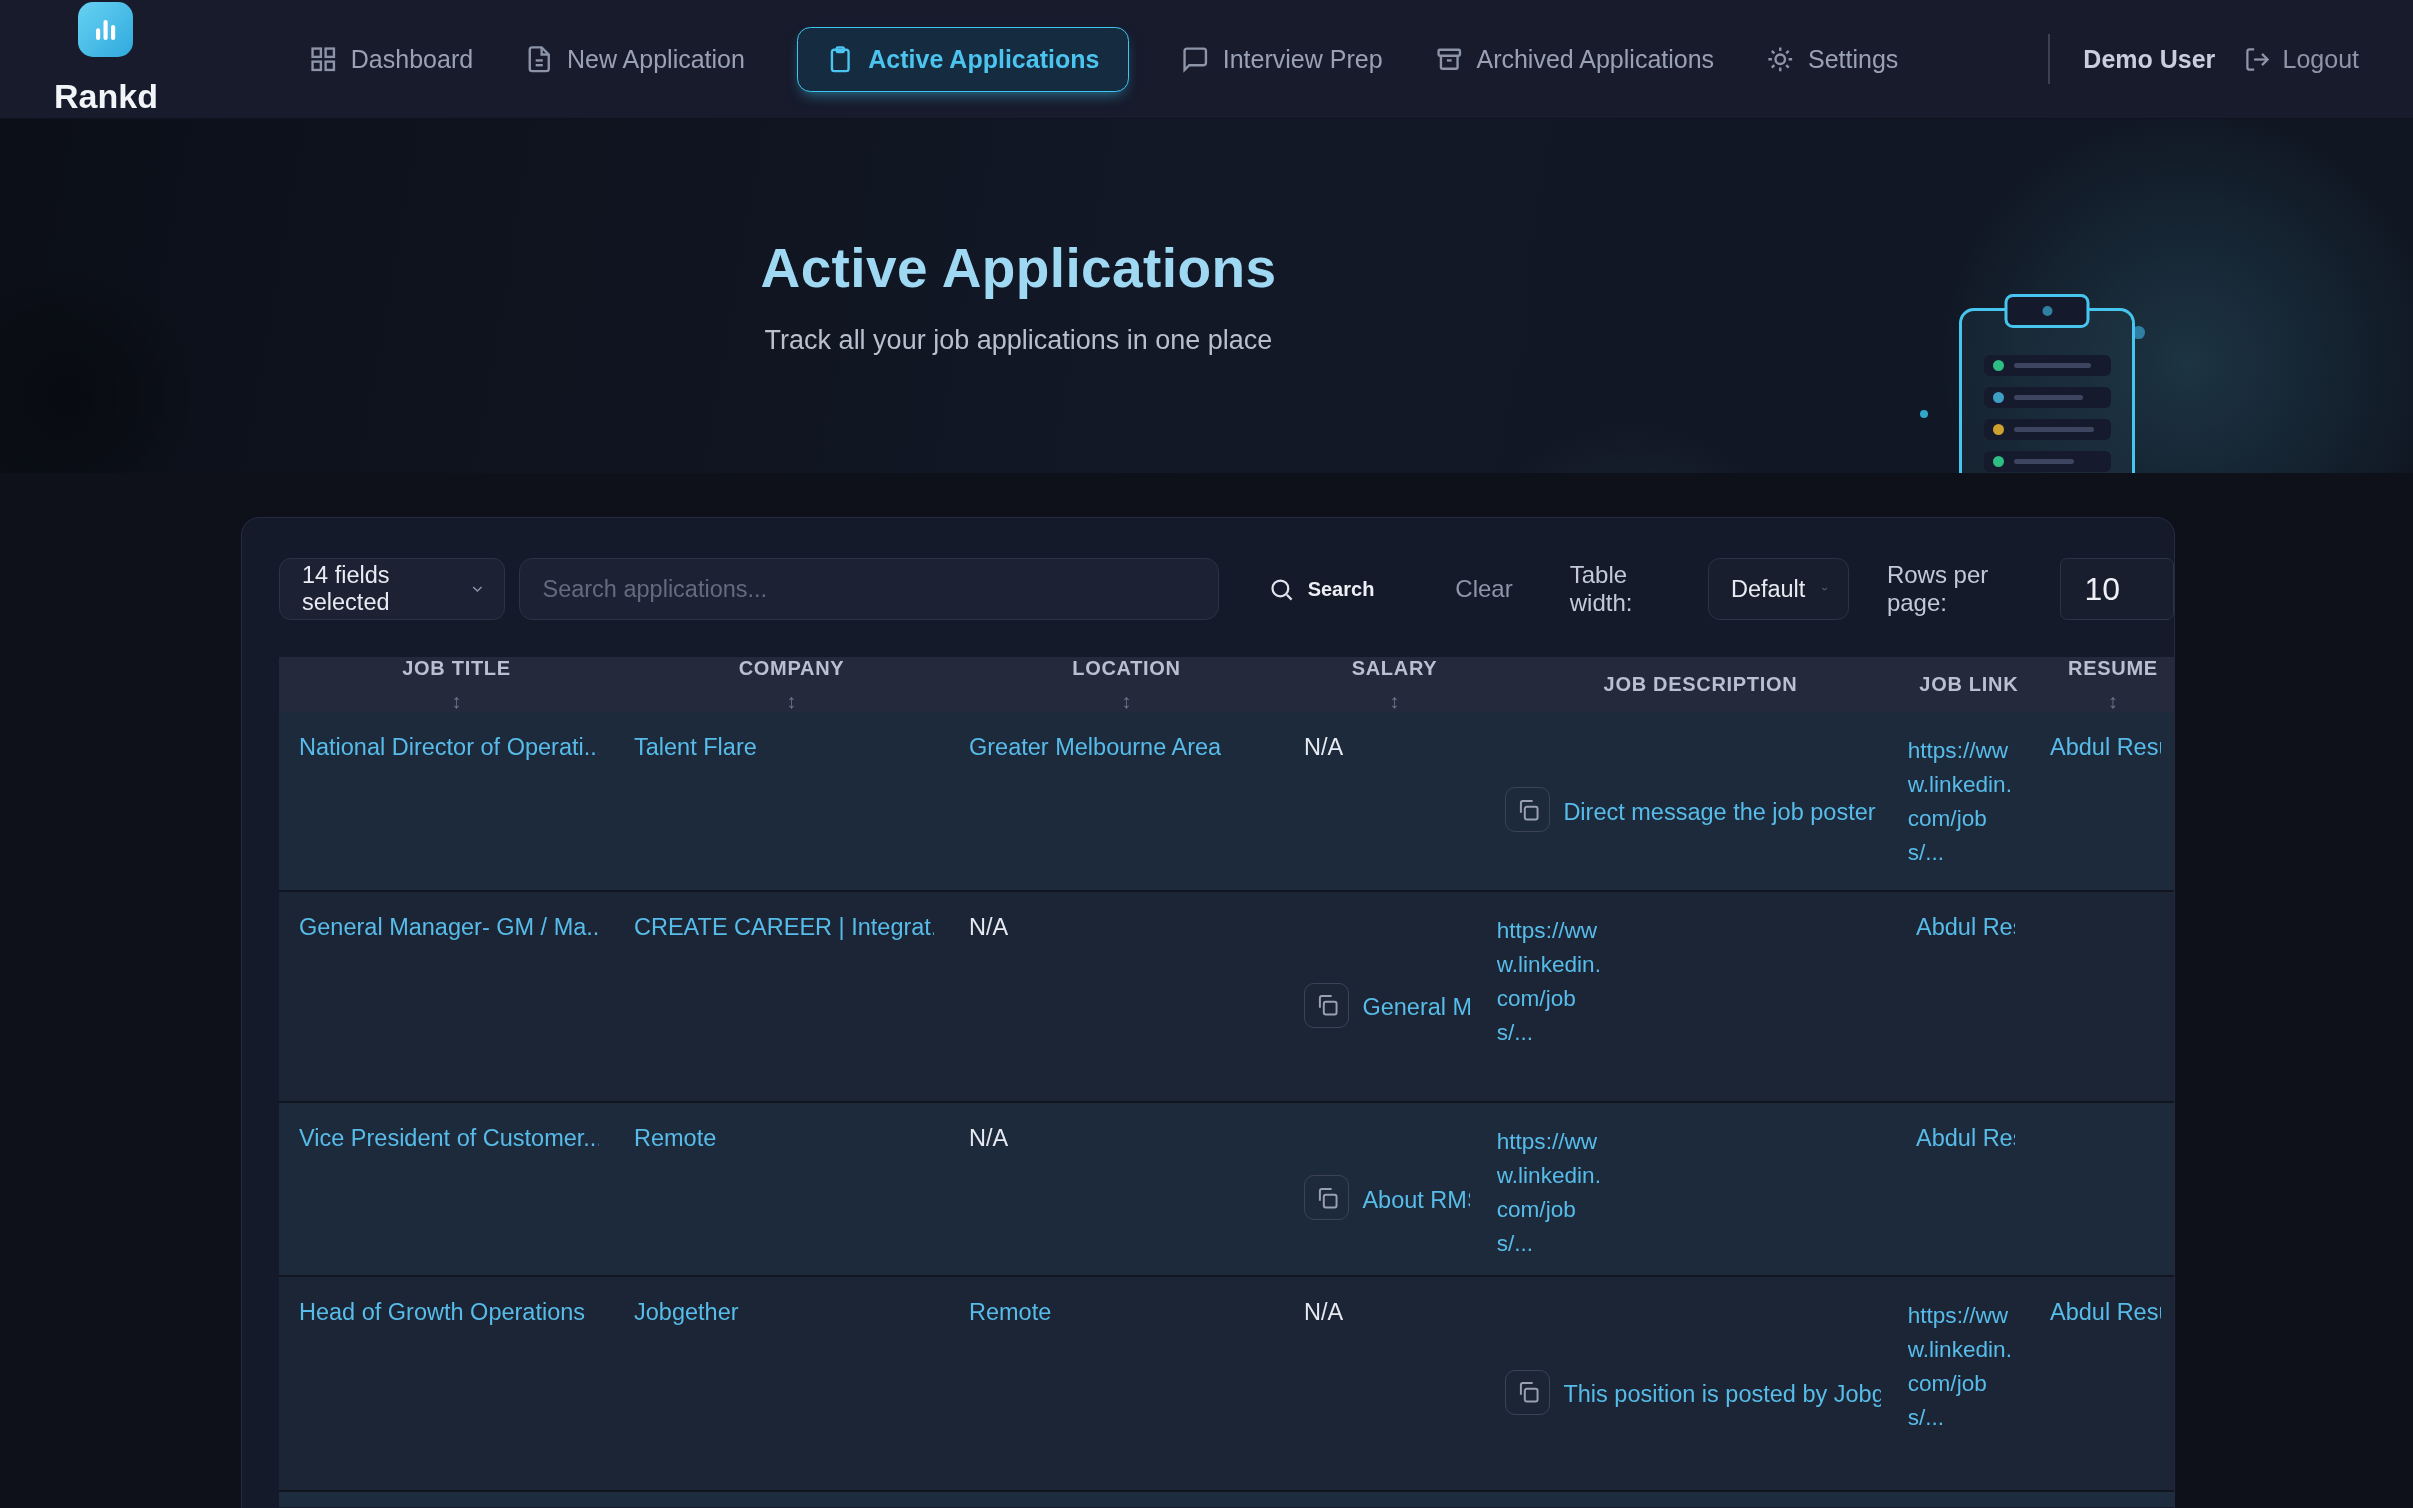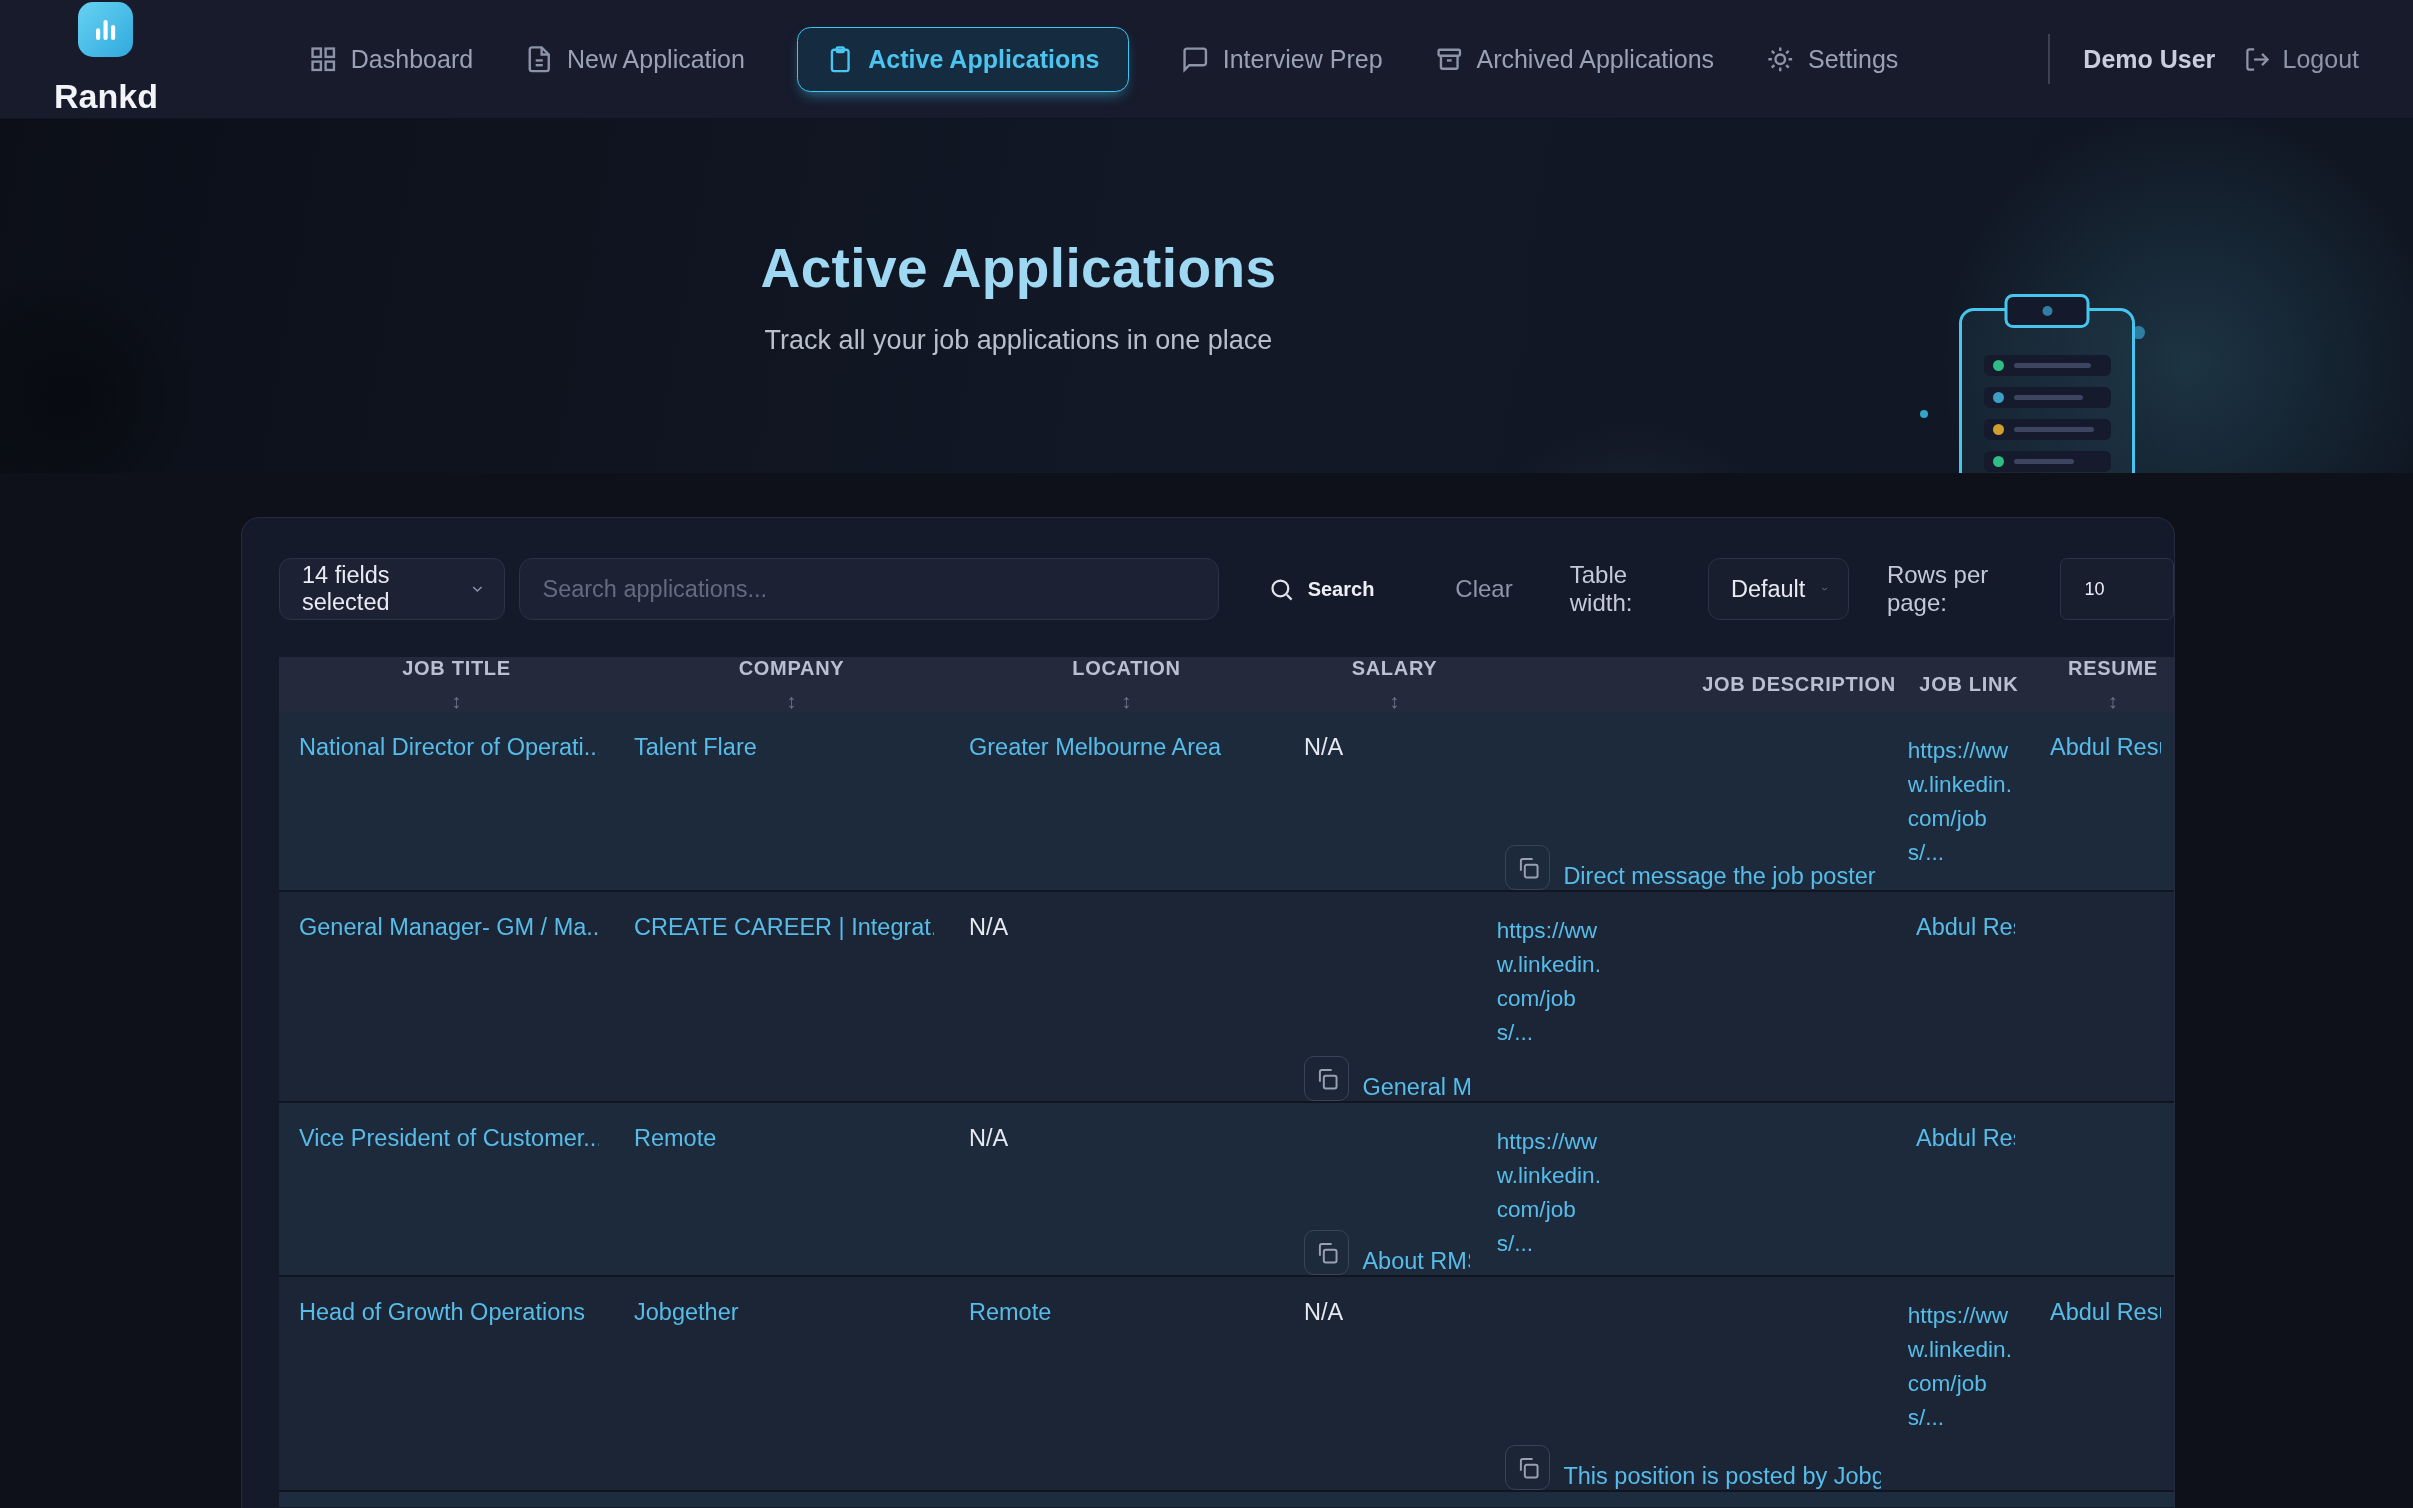--- a/index.html
+++ b/index.html
@@ -73,21 +73,21 @@
   .search-input::placeholder { color:#646b80; }
   .search-btn { margin-left:49px; display:flex; align-items:center; gap:12.6px;
     background:none; border:none; color:#eef0f6; font-size:20px; font-weight:bold;
     cursor:pointer; font-family:"Liberation Sans", sans-serif; }
   .clear-btn { margin-left:81px; background:none; border:none; color:#8e95a9;
     font-size:24px; cursor:pointer; font-family:"Liberation Sans", sans-serif; }
   .ctl-label { margin-left:57px; font-size:24px; color:#c3c9d8; }
   .tw-dd { margin-left:22px; width:141px; background:#191e2f; }
   .rpp-label { margin-left:38px; }
   .rpp-box { margin-left:19px; width:114px; height:62px; background:#191e2f;
-    border:1.7px solid #2c3347; border-radius:7px; color:#eef0f6; font-size:18px;
+    border:1.7px solid #2c3347; border-radius:7px; color:#eef0f6; font-size:32px;
     padding:0 0 0 23.5px; outline:none; font-family:"Liberation Sans", sans-serif; }
 
   
   .table { margin-top:37px; width:1897px; }
   .t-header, .t-row { display:grid;
     grid-template-columns:335px 335px 335px 201px 411px 134px minmax(0,1fr); }
   .t-header { height:55px; background:#242a3b; align-items:center; }
   .th { display:flex; align-items:center; gap:10px; padding-left:20px; color:#bac0cf;
     font-size:20px; font-weight:bold; letter-spacing:0.7px; white-space:nowrap;
     overflow:hidden; cursor:pointer;flex-direction:column; }
@@ -97,21 +97,21 @@
   .t-row.odd  { background:#1d2a3c; }
   .t-row.even { background:#1b2535; }
   .t-row:nth-child(1) { min-height:178px; border-top:none; }
   .t-row:nth-child(2) { min-height:211px; }
   .t-row:nth-child(3) { min-height:174px; }
   .t-row:nth-child(4) { min-height:215px; }
   .td { padding:22px 15px 0 20px; overflow:hidden; position:relative; }
   .cell-text { font-size:23.5px; color:#57bce9; white-space:nowrap; display:inline-block;
     max-width:100%; overflow:hidden; vertical-align:top; }
   .col-salary .cell-text { color:#e6e9f0; }
-  .col-job_description { display:flex; align-items:flex-end; gap:13.4px; }
+  .col-job_description { display:flex; align-items:center; gap:13.4px; }
   .copy-btn { flex:none; width:45px; height:45px; border:1.7px solid #3c4357; border-radius:10px;
     display:flex; align-items:center; justify-content:center; color:#9aa0b2;
     cursor:pointer; margin-top:-5px; }
   .col-job_link { padding-left:11.7px; }
   .col-job_link .cell-text { white-space:normal; word-break:break-all; width:107px;
     font-size:22.6px; line-height:34px; }
   .td.selected .sel-box { position:absolute; inset:4.2px; border:2.5px dashed #45c3ee;
     border-radius:2.5px; background:rgba(86,160,205,0.10); pointer-events:none; }
   .t-row-stub { height:17px; background:#1e2c3f; border-top:2.5px solid #11151f; }
 </style>

